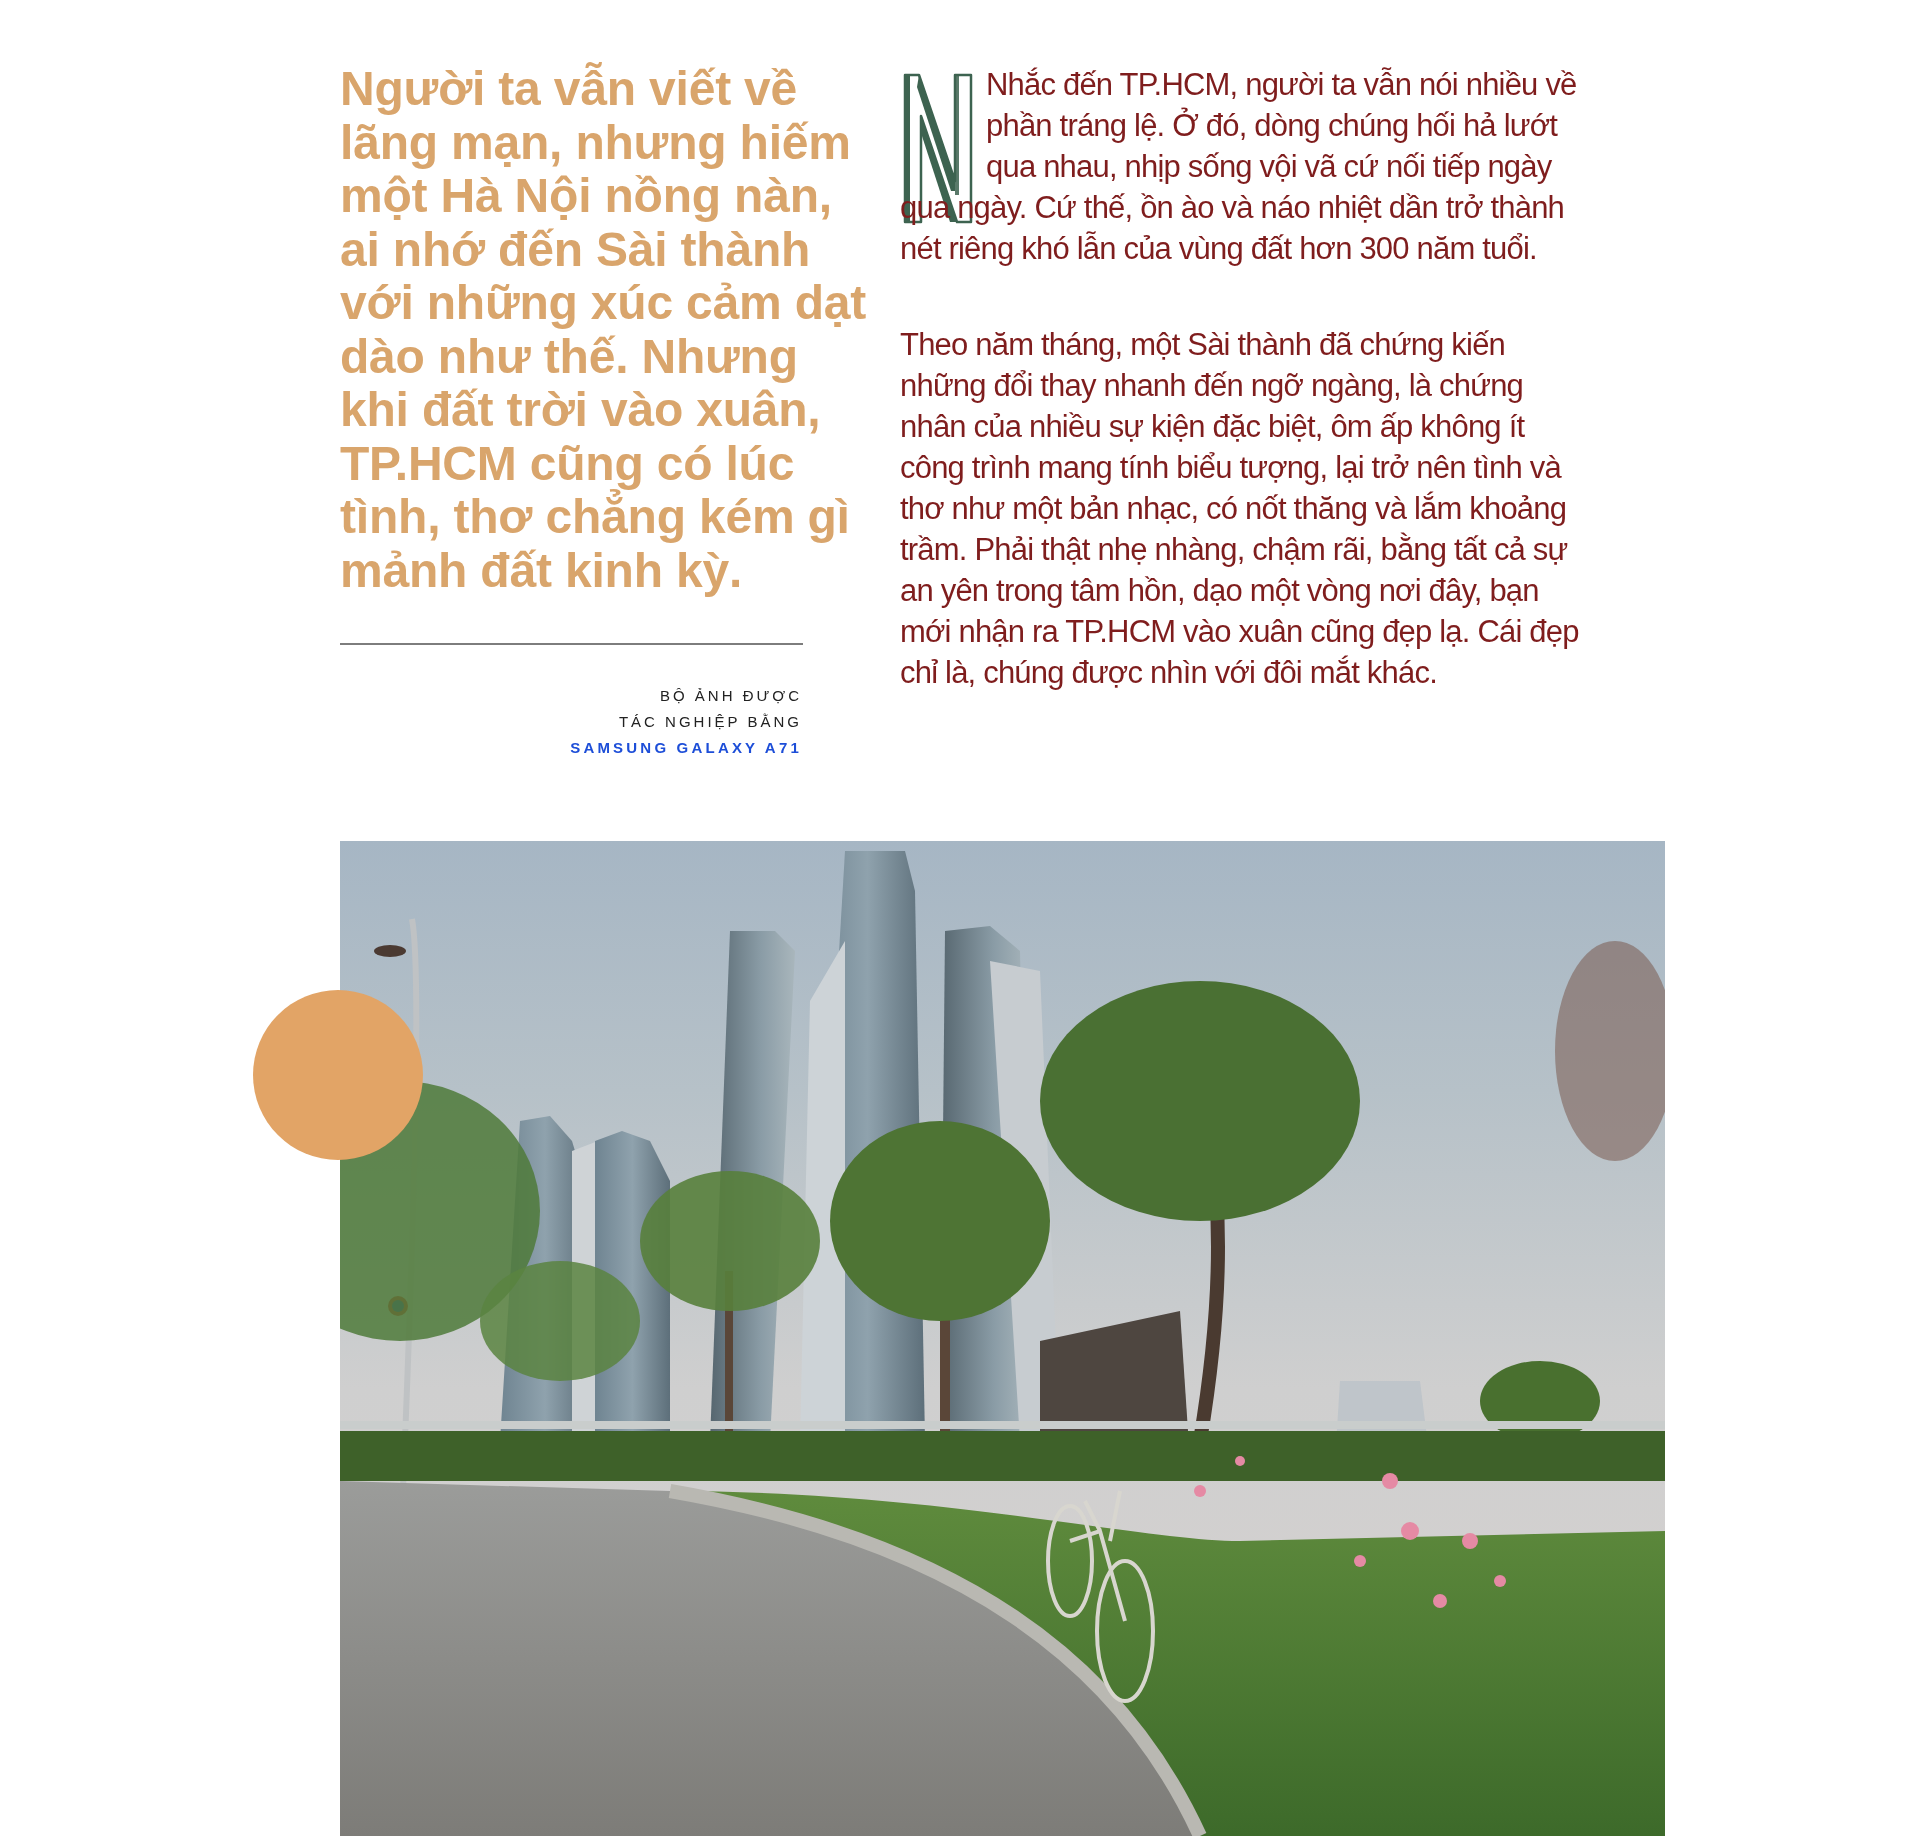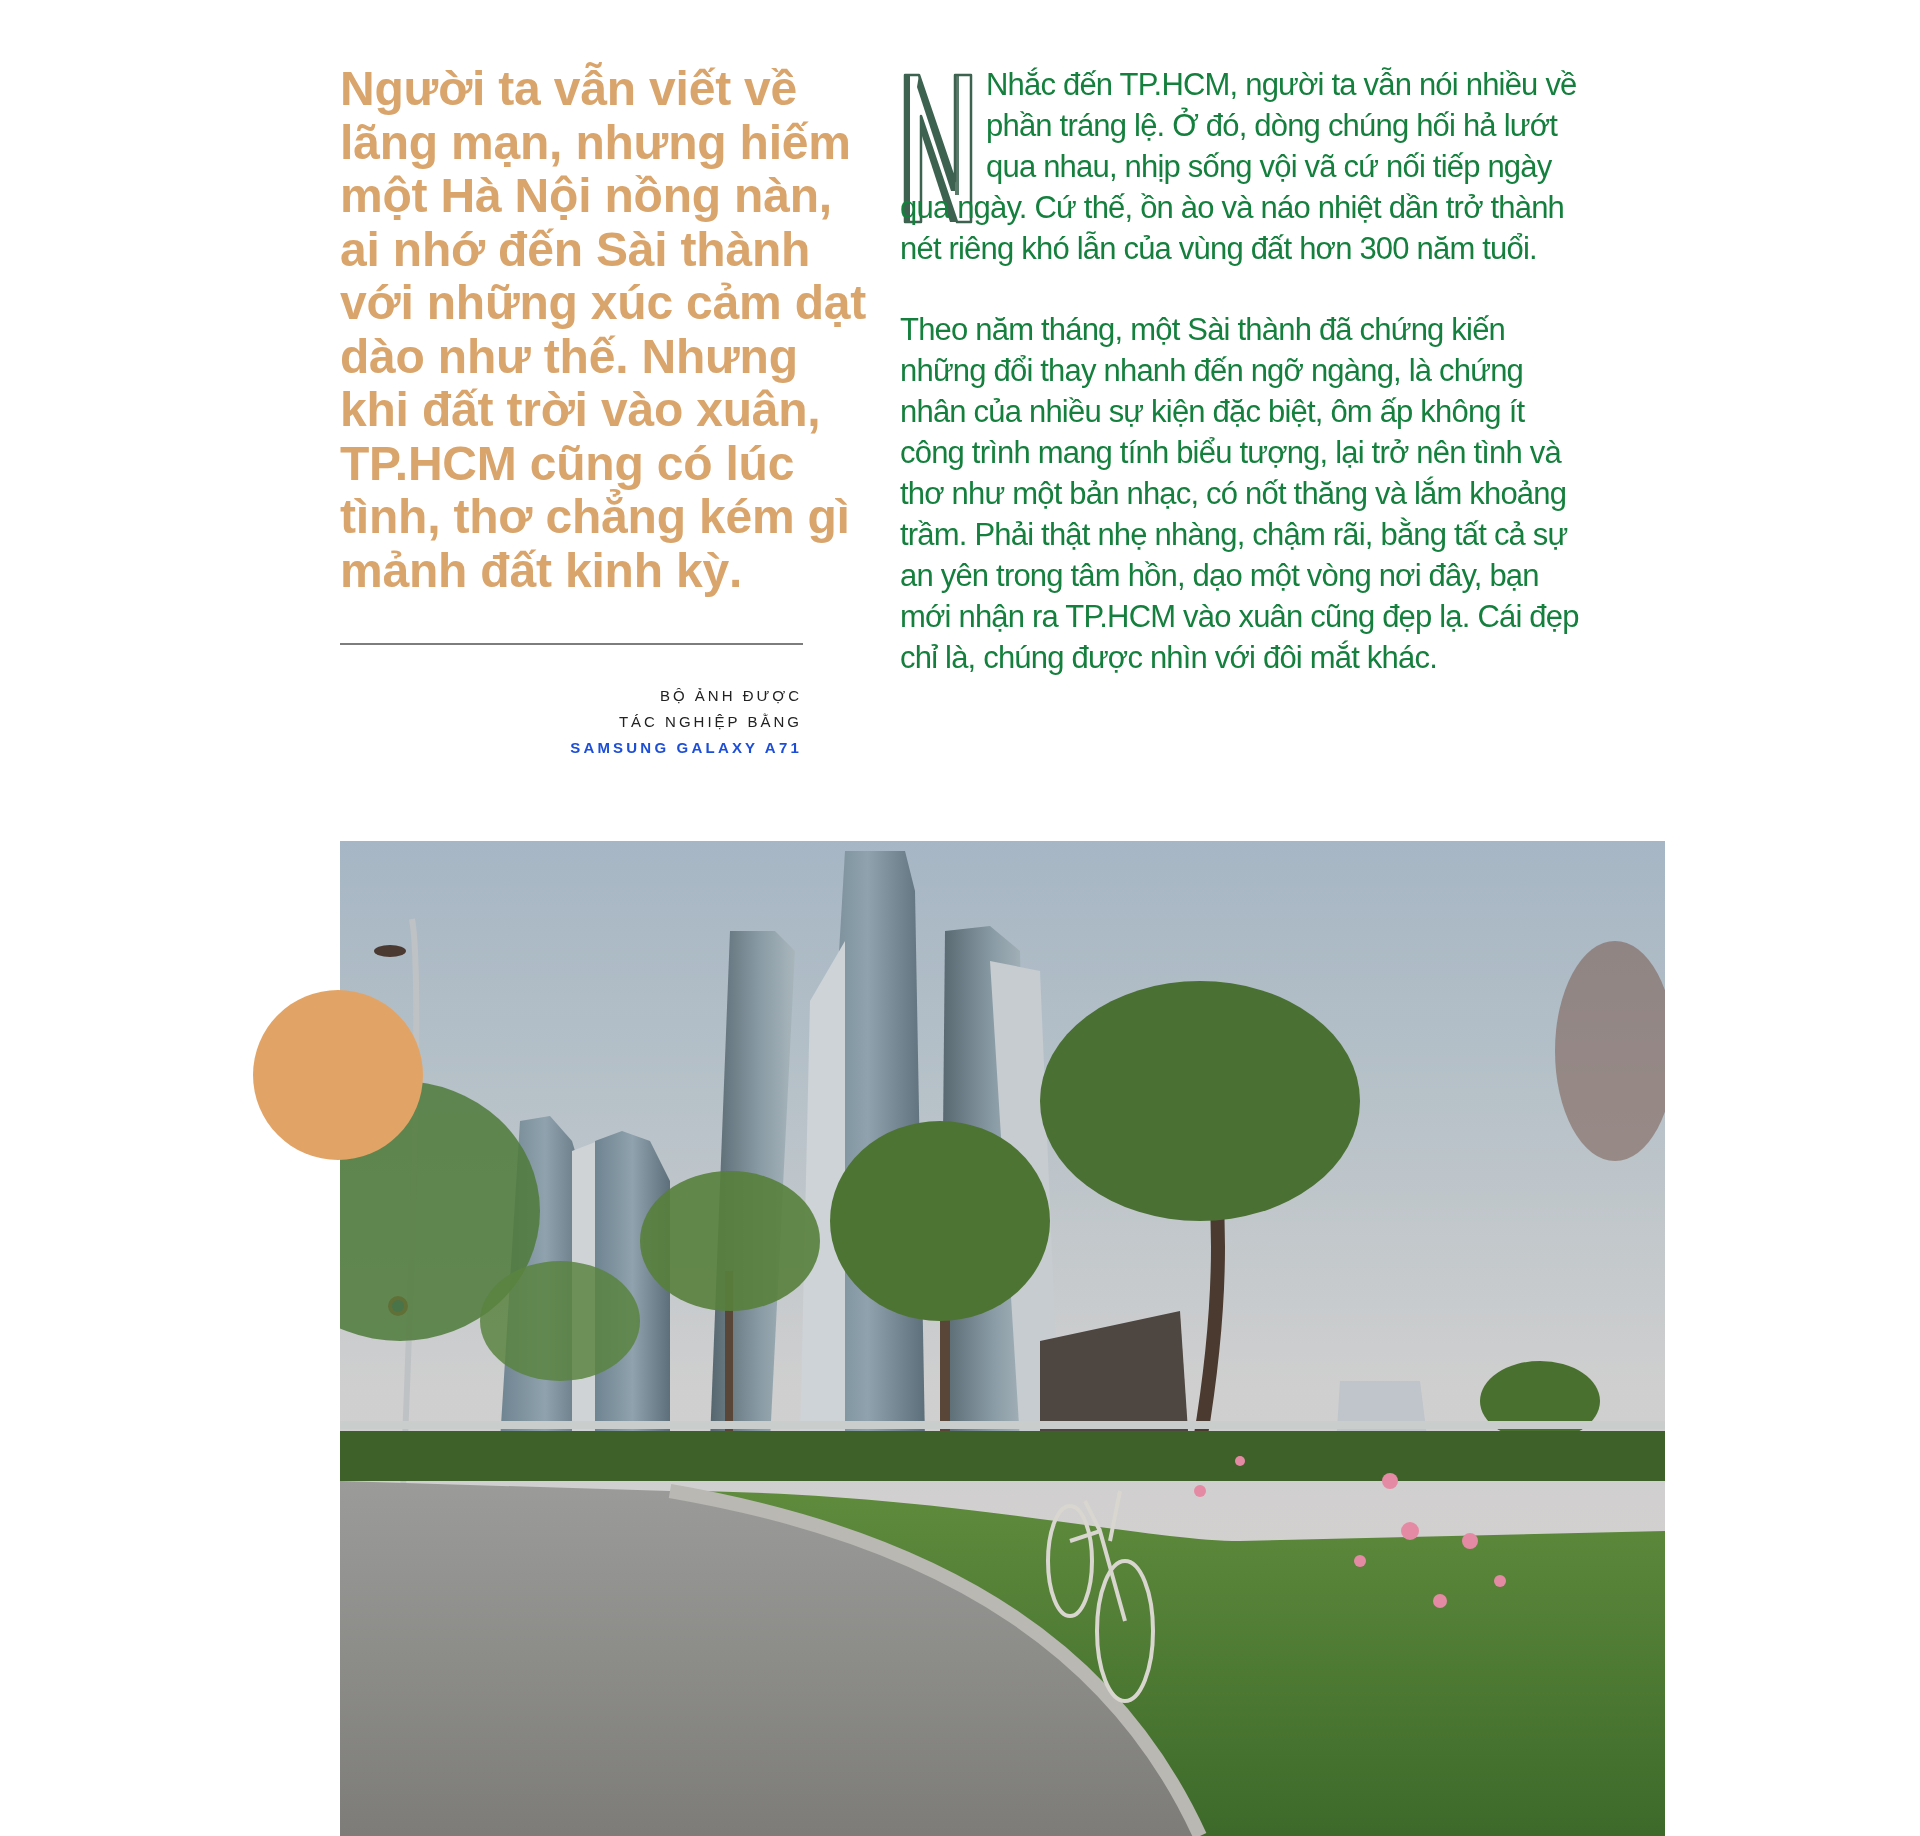--- a/index.html
+++ b/index.html
@@ -22,25 +22,25 @@
       position: absolute; left: 340px; top: 683px; width: 462px; text-align: right;
       font-family: Liberation Sans, sans-serif; font-size: 15px; line-height: 26px;
       letter-spacing: 3px; color: #222;
     }
     .credit .ln { display: block; white-space: nowrap; }
     .credit .strong { font-weight: bold; color: #1d4ed8; letter-spacing: 3.2px; }
 
     .body-text {
       position: absolute; left: 900px; top: 64px; width: 790px;
       font-family: "Liberation Sans Narrow", "Liberation Sans", sans-serif;
-      font-size: 31px; line-height: 41px; color: #15803d;
+      font-size: 31px; line-height: 41px; color: #7f1d1d;
       letter-spacing: -0.8px; transform-origin: 0 0;
     }
     .body-text .ln { display: block; white-space: nowrap; }
-    .para2 { margin-top: 40px; }
+    .para2 { margin-top: 55px; }
     .indent { padding-left: 86px; }
 
     .dropcap {
       position: absolute; left: 903px; top: 73px; width: 70px; height: 151px;
     }
 
     .photo {
       position: absolute; left: 340px; top: 841px; width: 1325px; height: 995px;
       overflow: hidden;
       background: linear-gradient(180deg, #a6b6c4 0%, #b6c1c8 25%, #cfcfcf 55%, #d7d2d0 100%);

